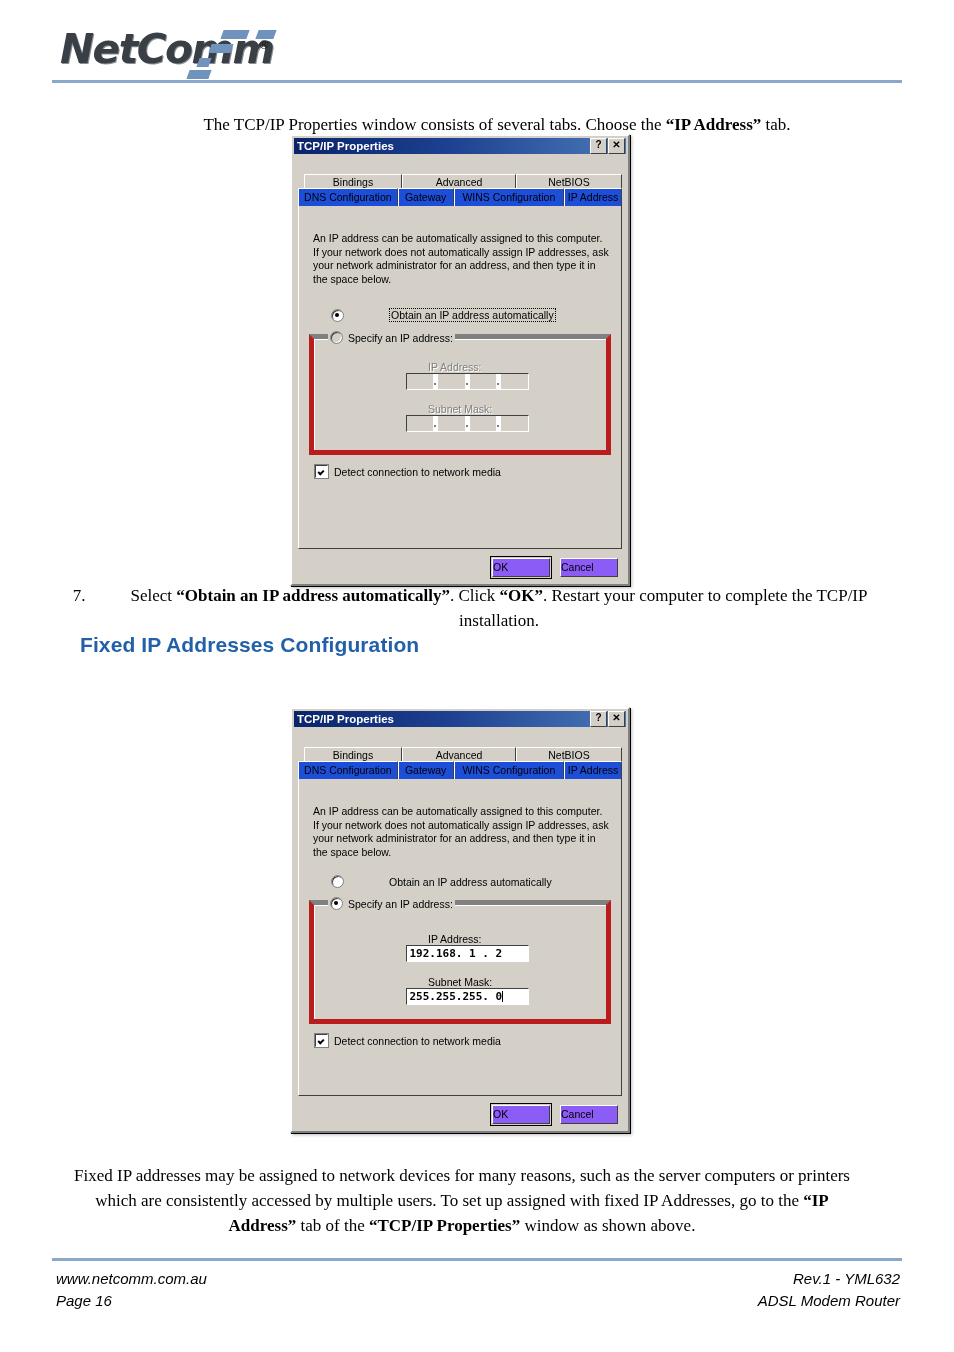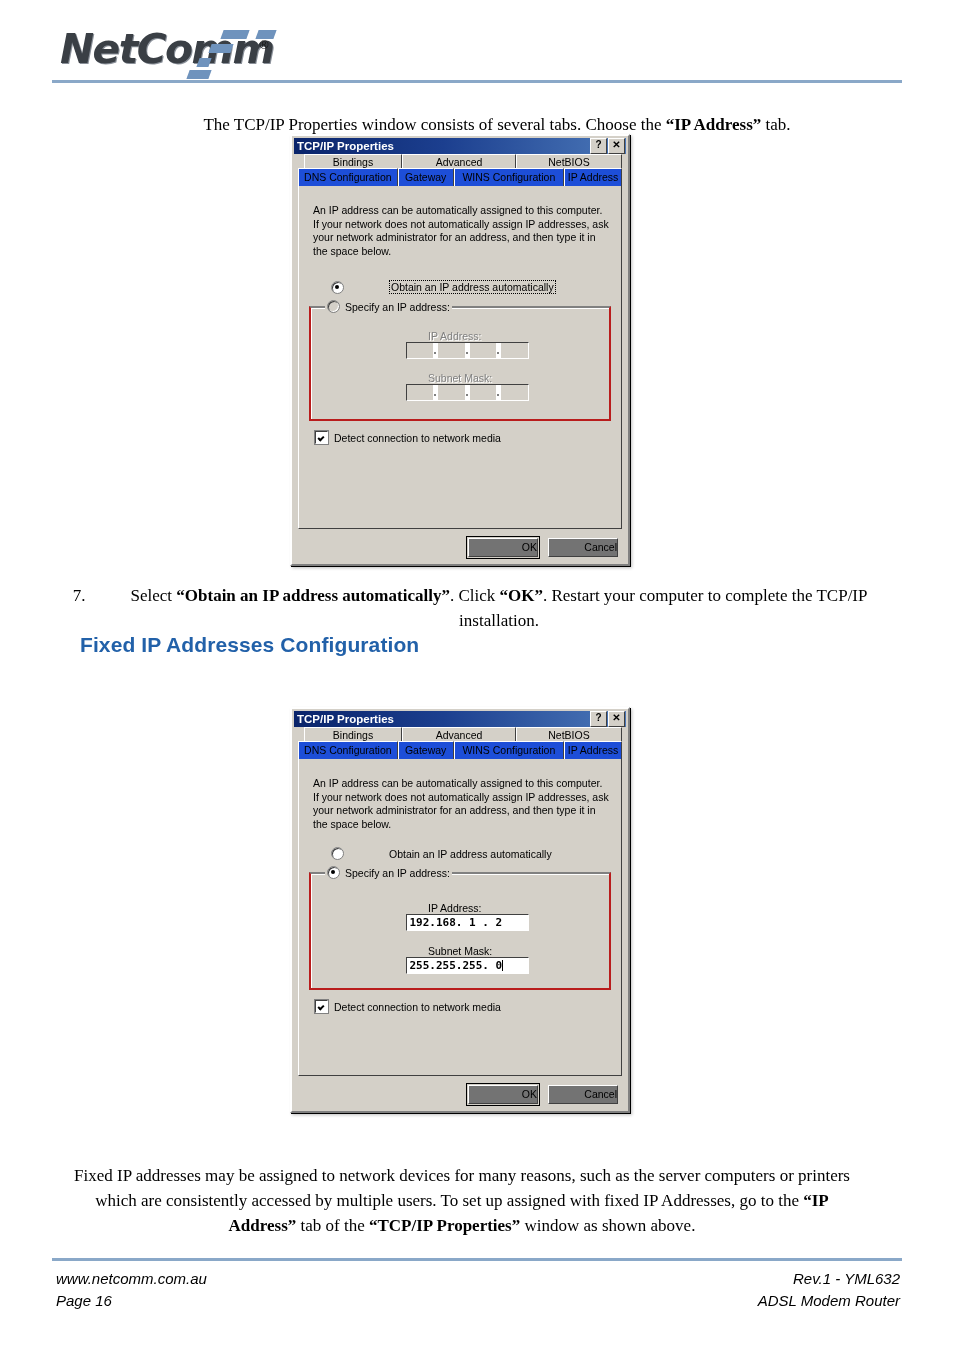--- a/index.html
+++ b/index.html
@@ -98,21 +98,21 @@
   }
   .tbtn{
     width:15px;height:14px;margin-left:1px;
     background:#d4d0c8;
     border-top:1px solid #fff;border-left:1px solid #fff;
     border-right:1px solid #404040;border-bottom:1px solid #404040;
     font-size:10px;line-height:12px;text-align:center;color:#000;
     font-family:"Liberation Sans", sans-serif;font-weight:bold;
   }
 
-  .dlgbody{padding:0 6px 5px 6px;}
+  .dlgbody{padding:20px 6px 5px 6px;}
 
   
   .tabrow{display:flex;height:16px;}
   .tabrow.r1{margin-left:6px;}
   .tab{
     background:#d4d0c8;
     border-top:1px solid #fff;border-left:1px solid #fff;
     border-right:1px solid #404040;
     font-size:10.5px;color:#000;
     text-align:center;line-height:15px;
@@ -133,42 +133,42 @@
     border-top:1px solid #fff;border-left:1px solid #fff;
     border-right:1px solid #404040;border-bottom:1px solid #404040;
     background:#d4d0c8;
     margin-top:-1px;
     padding:10px 10px 8px 10px;
     position:relative;
     box-sizing:border-box;
   }
   .dlg .desc{
     font-size:10.5px;color:#000;line-height:13.5px;
-    margin:8px 0 0 4px;
+    margin:16px 0 0 4px;
   }
 
   .radio-row{display:flex;align-items:center;font-size:10.5px;color:#000;gap:40px;}
   .radio{
     width:11px;height:11px;border-radius:50%;
     background:#fff;
     border:1px solid #808080;
     box-shadow:inset 1px 1px 0 #404040, inset -1px -1px 0 #fff;
     position:relative;flex:none;margin-right:5px;
   }
   .radio.sel::after{
     content:"";position:absolute;left:3px;top:3px;
     width:4px;height:4px;border-radius:50%;background:#000;
   }
   .radio.dim{background:#d4d0c8;}
   .focus-rect{
     border:1px dotted #000;padding:0 1px;
   }
 
   .groupbox{
-    border:2px solid #b91c1c;
+    border:5px solid #b91c1c;
     border-top-color:#808080;
     box-shadow:1px 1px 0 #fff inset;
     margin-top:-7px;
     padding:14px 10px 10px 10px;
     position:relative;
   }
   .gb-legend{
     position:absolute;left:6px;top:-8px;
     background:#d4d0c8;padding:0 2px;
     display:flex;align-items:center;font-size:10.5px;
@@ -211,25 +211,25 @@
     margin-right:6px;position:relative;flex:none;
   }
   .chk::after{
     content:"";position:absolute;left:2px;top:4px;
     width:4px;height:2px;border-left:2px solid #000;border-bottom:2px solid #000;
     transform:rotate(-45deg);
   }
 
   .btnrow{display:flex;justify-content:flex-end;gap:10px;margin:9px 4px 2px 0;}
   .btn{
-    width:70px;height:19px;
-    background:#737373;
+    width:58px;height:19px;
+    background:#8b5cf6;
     border-top:1px solid #fff;border-left:1px solid #fff;
     border-right:1px solid #404040;border-bottom:1px solid #404040;
-    font-size:10.5px;color:#000;text-align:right;line-height:17px;
+    font-size:10.5px;color:#000;text-align:left;line-height:17px;
     box-sizing:border-box;
     font-family:"Liberation Sans", sans-serif;
   }
   .btn.default{
     outline:1px solid #000;outline-offset:1px;
   }
   .spacer-sm{height:8px;}
   .spacer-md{height:16px;}
   .spacer-lg{height:22px;}
 </style>

